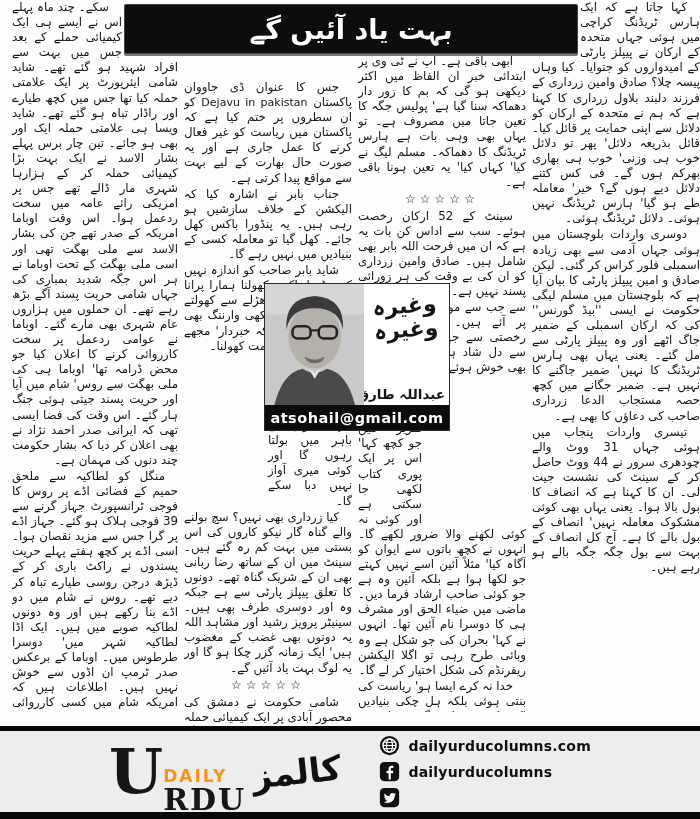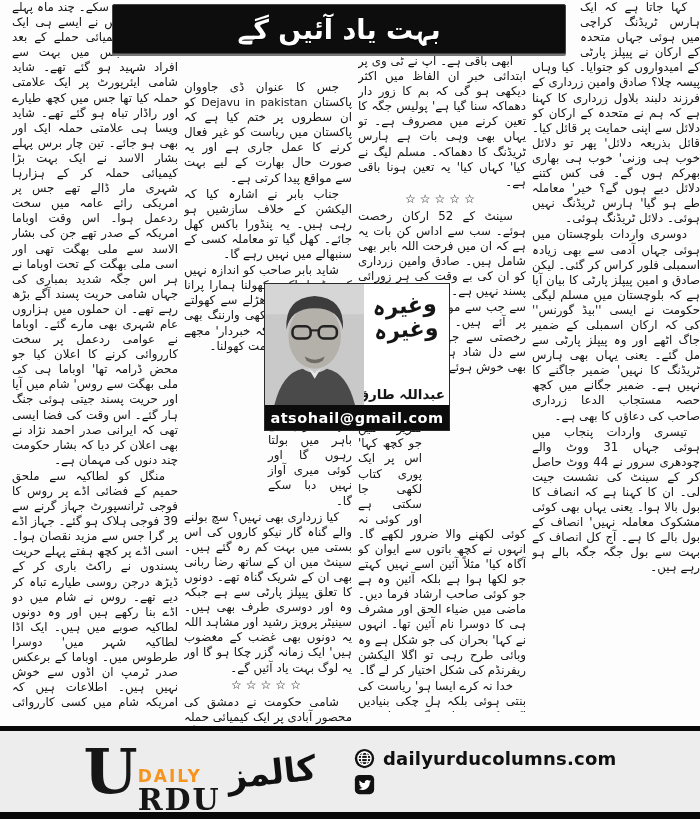--- a/index.html
+++ b/index.html
@@ -2,21 +2,21 @@
 <html lang="ur"><head>
 <meta charset="utf-8">
 <style>
   html,body{margin:0;padding:0;}
   body{
     width:700px;height:819px;position:relative;background:#fdfdfd;
     font-family:"DejaVu Sans",sans-serif;color:#151515;overflow:hidden;
   }
   
   .title-bar{
-    position:absolute;left:112px;top:4px;width:452px;height:48px;
+    position:absolute;left:124px;top:4px;width:452px;height:48px;
     background:#0d0d0d;border:1px solid #444;border-radius:2px;
     box-shadow:0 2px 0 #777;
     display:flex;align-items:center;justify-content:center;
   }
   .title-bar .t{
     color:#fff;font-size:27px;font-weight:bold;direction:rtl;line-height:1;
     text-shadow:0 1px 0 #000;
   }
   
   .content{
@@ -84,50 +84,50 @@
     font-family:"DejaVu Serif",serif;font-weight:bold;font-size:30px;line-height:30px;
     letter-spacing:2px;color:#161616;text-align:center;
   }
   .brand .kalimz{
     direction:rtl;font-weight:bold;font-size:34px;color:#111;transform:rotate(-6deg);
     margin-right:4px;
   }
   .social{display:flex;flex-direction:column;gap:5px;}
   .social-row{display:flex;align-items:center;gap:8px;cursor:pointer;}
   .social-icon{width:21px;height:21px;flex:0 0 21px;}
-  .social-label{font-weight:bold;font-size:18px;color:#101010;letter-spacing:.2px;}
+  .social-label{font-weight:bold;font-size:14px;color:#101010;letter-spacing:.2px;}
 </style>
 </head>
 <body>
 
 <div class="content">
 
   <div class="col col1">
     <div class="spacer-title-right"></div>
     <p>کہا جاتا ہے کہ ایک ہارس ٹریڈنگ کراچی میں ہوئی جہاں متحدہ کے ارکان نے پیپلز پارٹی کے امیدواروں کو جتوایا۔ کیا وہاں پیسہ چلا؟ صادق وامین زرداری کے فرزند دلبند بلاول زرداری کا کہنا ہے کہ ہم نے متحدہ کے ارکان کو دلائل سے اپنی حمایت پر قائل کیا۔ قائل بذریعہ دلائل' پھر تو دلائل خوب ہی وزنی' خوب ہی بھاری بھرکم ہوں گے۔ فی کس کتنے دلائل دیے ہوں گے؟ خیر' معاملہ طے ہو گیا' ہارس ٹریڈنگ نہیں ہوئی۔ دلائل ٹریڈنگ ہوئی۔</p>
     <p>دوسری واردات بلوچستان میں ہوئی جہاں آدمی سے بھی زیادہ اسمبلی فلور کراس کر گئی۔ لیکن صادق و امین پیپلز پارٹی کا بیان آیا ہے کہ بلوچستان میں مسلم لیگی حکومت نے ایسی ''بیڈ گورنس'' کی کہ ارکان اسمبلی کے ضمیر جاگ اٹھے اور وہ پیپلز پارٹی سے مل گئے۔ یعنی یہاں بھی ہارس ٹریڈنگ کا نہیں' ضمیر جاگنے کا نہیں ہے۔ ضمیر جگانے میں کچھ حصہ مستجاب الدعا زرداری صاحب کی دعاؤں کا بھی ہے۔</p>
     <p>تیسری واردات پنجاب میں ہوئی جہاں 31 ووٹ والے چودھری سرور نے 44 ووٹ حاصل کر کے سینٹ کی نشست جیت لی۔ ان کا کہنا ہے کہ انصاف کا بول بالا ہوا۔ یعنی یہاں بھی کوئی مشکوک معاملہ نہیں' انصاف کے بول بالے کا ہے۔ آج کل انصاف کے بہت سے بول جگہ جگہ بالے ہو رہے ہیں۔</p>
 
   </div>
 
   <div class="col col2">
     <div class="pad-top"></div>
-    <p>ابھی باقی ہے۔ آپ نے ٹی وی پر ابتدائی خبر ان الفاظ میں اکثر دیکھی ہو گی کہ بم کا زور دار دھماکہ سنا گیا ہے' پولیس جگہ کا تعین کرنے میں مصروف ہے۔ تو یہاں بھی وہی بات ہے ہارس ٹریڈنگ کا دھماکہ۔ مسلم لیگ نے کیا' کہاں کیا' یہ تعین ہونا باقی ہے۔</p>
+    <p>ابھی باقی ہے۔ آپ نے ٹی وی پر ابتدائی خبر ان الفاظ میں اکثر دیکھی ہو گی کہ بم کا زور دار دھماکہ سنا گیا ہے' پولیس جگہ کا تعین جاتا میں مصروف ہے۔ تو یہاں بھی وہی بات ہے ہارس ٹریڈنگ کا دھماکہ۔ مسلم لیگ نے کیا' کہاں کیا' یہ تعین ہونا باقی ہے۔</p>
     <div class="stars">☆☆☆☆☆</div>
     <p>سینٹ کے 52 ارکان رخصت ہوئے۔ سب سے اداس کن بات یہ ہے کہ ان میں فرحت اللہ بابر بھی شامل ہیں۔ صادق وامین زرداری کو ان کی بے وقت کی ہر زورائی پسند نہیں ہے۔ خاص طور سے تب سے جب سے موصوف ایک ہی بیج پر آئے ہیں۔ بابر صاحب کی رخصتی سے جہاں اور بھی بہت سے دل شاد ہوئے' وہیں صاحب بھی خوش ہوئے۔</p>
     <div class="spacer-photo-col2"></div>
     <p>فرحت اللہ بابر نے اپنی الوداعی تقریر میں جو کچھ کہا' اس پر ایک پوری کتاب لکھی جا سکتی ہے اور کوئی نہ کوئی لکھنے والا ضرور لکھے گا۔ انہوں نے کچھ باتوں سے ایوان کو آگاہ کیا' مثلاً آئین اسے نہیں کہتے جو لکھا ہوا ہے بلکہ آئین وہ ہے جو کوئی صاحب ارشاد فرما دیں۔ ماضی میں ضیاء الحق اور مشرف ہی کا دوسرا نام آئین تھا۔ انہوں نے کہا' بحران کی جو شکل ہے وہ وبائی طرح رہی تو اگلا الیکشن ریفرنڈم کی شکل اختیار کر لے گا۔</p>
     <p>خدا نہ کرے ایسا ہو' ریاست کی بنتی ہوئی بلکہ ہل چکی بنیادیں اکھڑ کر رہ جائیں گی۔ پہلے ہی دشمن ملکوں کا میڈیا پاکستان کی ڈاؤن سائزنگ کی پیش گوئیاں کر رہا ہے۔ ریاست برف کے ڈلے کی طرح کھل رہی ہے۔ یہ دھوپ ٹل ہی جائے تو اچھا ہے۔</p>
 
   </div>
 
   <div class="col col3">
     <div class="pad-top"></div>
     <p><span>جس کا عنوان ڈی جاووان پاکستان</span> <span class="latin">Dejavu in pakistan</span> <span>کو ان سطروں پر ختم کیا ہے کہ پاکستان میں ریاست کو غیر فعال کرنے کا عمل جاری ہے اور یہ صورت حال بھارت کے لیے بہت سے مواقع پیدا کرتی ہے۔</span></p>
-    <p>جناب بابر نے اشارہ کیا کہ الیکشن کے خلاف سازشیں ہو رہی ہیں۔ یہ پنڈورا باکس کھل جائے۔ کھل گیا تو معاملہ کسی کے سنبھالے میں نہیں رہے گا۔</p>
+    <p>جناب بابر نے اشارہ کیا کہ الیکشن کے خلاف سازشیں ہو رہی ہیں۔ یہ پنڈورا باکس کھل جائے۔ کھل گیا تو معاملہ کسی کے بنیادیں میں نہیں رہے گا۔</p>
     <p>شاید بابر صاحب کو اندازہ نہیں کہ پنڈورا باکس کھولنا ہمارا پرانا مشغلہ ہے' ہم ڈھڑلے سے کھولتے ہیں اور اس پر لکھی وارننگ بھی نہیں پڑھتے ہیں کہ خبردار' مجھے مت کھولنا' خدارا مت کھولنا۔</p>
     <div class="spacer-photo-col3"></div>
     <div class="stars">☆☆☆☆☆</div>
     <p>فرحت اللہ بابر نے کہا کہ اس ایوان میں نہ سہی' ایوان سے باہر میں بولتا رہوں گا اور کوئی میری آواز نہیں دبا سکے گا۔</p>
     <p>کیا زرداری بھی نہیں؟ سچ بولنے والے گناہ گار نیکو کاروں کی اس بستی میں بہت کم رہ گئے ہیں۔ سینٹ میں ان کے ساتھ رضا ربانی بھی ان کے شریک گناہ تھے۔ دونوں کا تعلق پیپلز پارٹی سے ہے جبکہ وہ اور دوسری طرف بھی ہیں۔ سینیٹر پرویز رشید اور مشاہد اللہ یہ دونوں بھی غضب کے مغضوب ہیں' ایک زمانہ گزر چکا ہو گا اور یہ لوگ بہت یاد آئیں گے۔</p>
     <div class="stars">☆☆☆☆☆</div>
     <p>شامی حکومت نے دمشق کی محصور آبادی پر ایک کیمیائی حملہ کیا ہے۔ جس سے سینکڑوں لوگ بے ہوش ہو گئے۔ تین دنوں میں یہ دوسرا کیمیائی حملہ تھا۔ پہلا حملہ کرنے کے ایک روز بعد اور دوسرا حملہ کرنے سے ایک روز پہلے شام کے صدر بشار الاسد نے بیان دیا کہ ہم کیمیائی حملہ نہیں کرتے' یہ دشمن کا جھوٹا پروپیگنڈو ہے۔ امریکہ نے کہا ہے کہ وہ بشار حکومت کے خلاف کارروائی کرے گا تاکہ اسے کیمیائی حملوں سے روکا جا</p>
   </div>
 
   <div class="col col4">
@@ -188,18 +188,25 @@
         <ellipse cx="12" cy="12" rx="3.4" ry="7.5" fill="none" stroke="#fff" stroke-width="1.4"></ellipse>
         <line x1="4.5" y1="12" x2="19.5" y2="12" stroke="#fff" stroke-width="1.4"></line>
         <line x1="5.5" y1="8.4" x2="18.5" y2="8.4" stroke="#fff" stroke-width="1.2"></line>
         <line x1="5.5" y1="15.6" x2="18.5" y2="15.6" stroke="#fff" stroke-width="1.2"></line>
       </svg>
       <span class="social-label">dailyurducolumns.com</span>
     </div>
     <div class="social-row">
       <svg class="social-icon" viewBox="0 0 24 24">
         <rect x="1" y="1" width="22" height="22" rx="5" fill="#111"></rect>
+        <path d="M13.5 21v-7h2.4l.4-2.8h-2.8V9.3c0-.8.3-1.4 1.5-1.4h1.4V5.4c-.3 0-1.1-.1-2-.1-2 0-3.4 1.2-3.4 3.5v2.4H8.6V14H11v7z" fill="#fff"></path>
+      </svg>
+      <span class="social-label">dailyurducolumns</span>
+    </div>
+    <div class="social-row">
+      <svg class="social-icon" viewBox="0 0 24 24">
+        <rect x="1" y="1" width="22" height="22" rx="5" fill="#111"></rect>
         <path d="M19.5 8.2c-.5.2-1 .4-1.6.5.6-.4 1-.9 1.2-1.6-.5.3-1.1.6-1.8.7-.5-.6-1.3-1-2.1-1-1.6 0-2.9 1.3-2.9 2.9l.1.7c-2.4-.1-4.6-1.3-6-3.1-.3.5-.4 1-.4 1.5 0 1 .5 1.9 1.3 2.4-.5 0-.9-.1-1.3-.4v.1c0 1.4 1 2.6 2.3 2.9-.2.1-.5.1-.8.1l-.5-.1c.4 1.2 1.5 2 2.7 2-1 .8-2.2 1.2-3.6 1.2h-.7c1.3.8 2.8 1.3 4.4 1.3 5.3 0 8.2-4.4 8.2-8.2v-.4c.6-.4 1.1-.9 1.5-1.5z" fill="#fff"></path>
       </svg>
     </div>
   </div>
 </div>
 <div class="footer-bottom"></div>
 
 </body></html>

